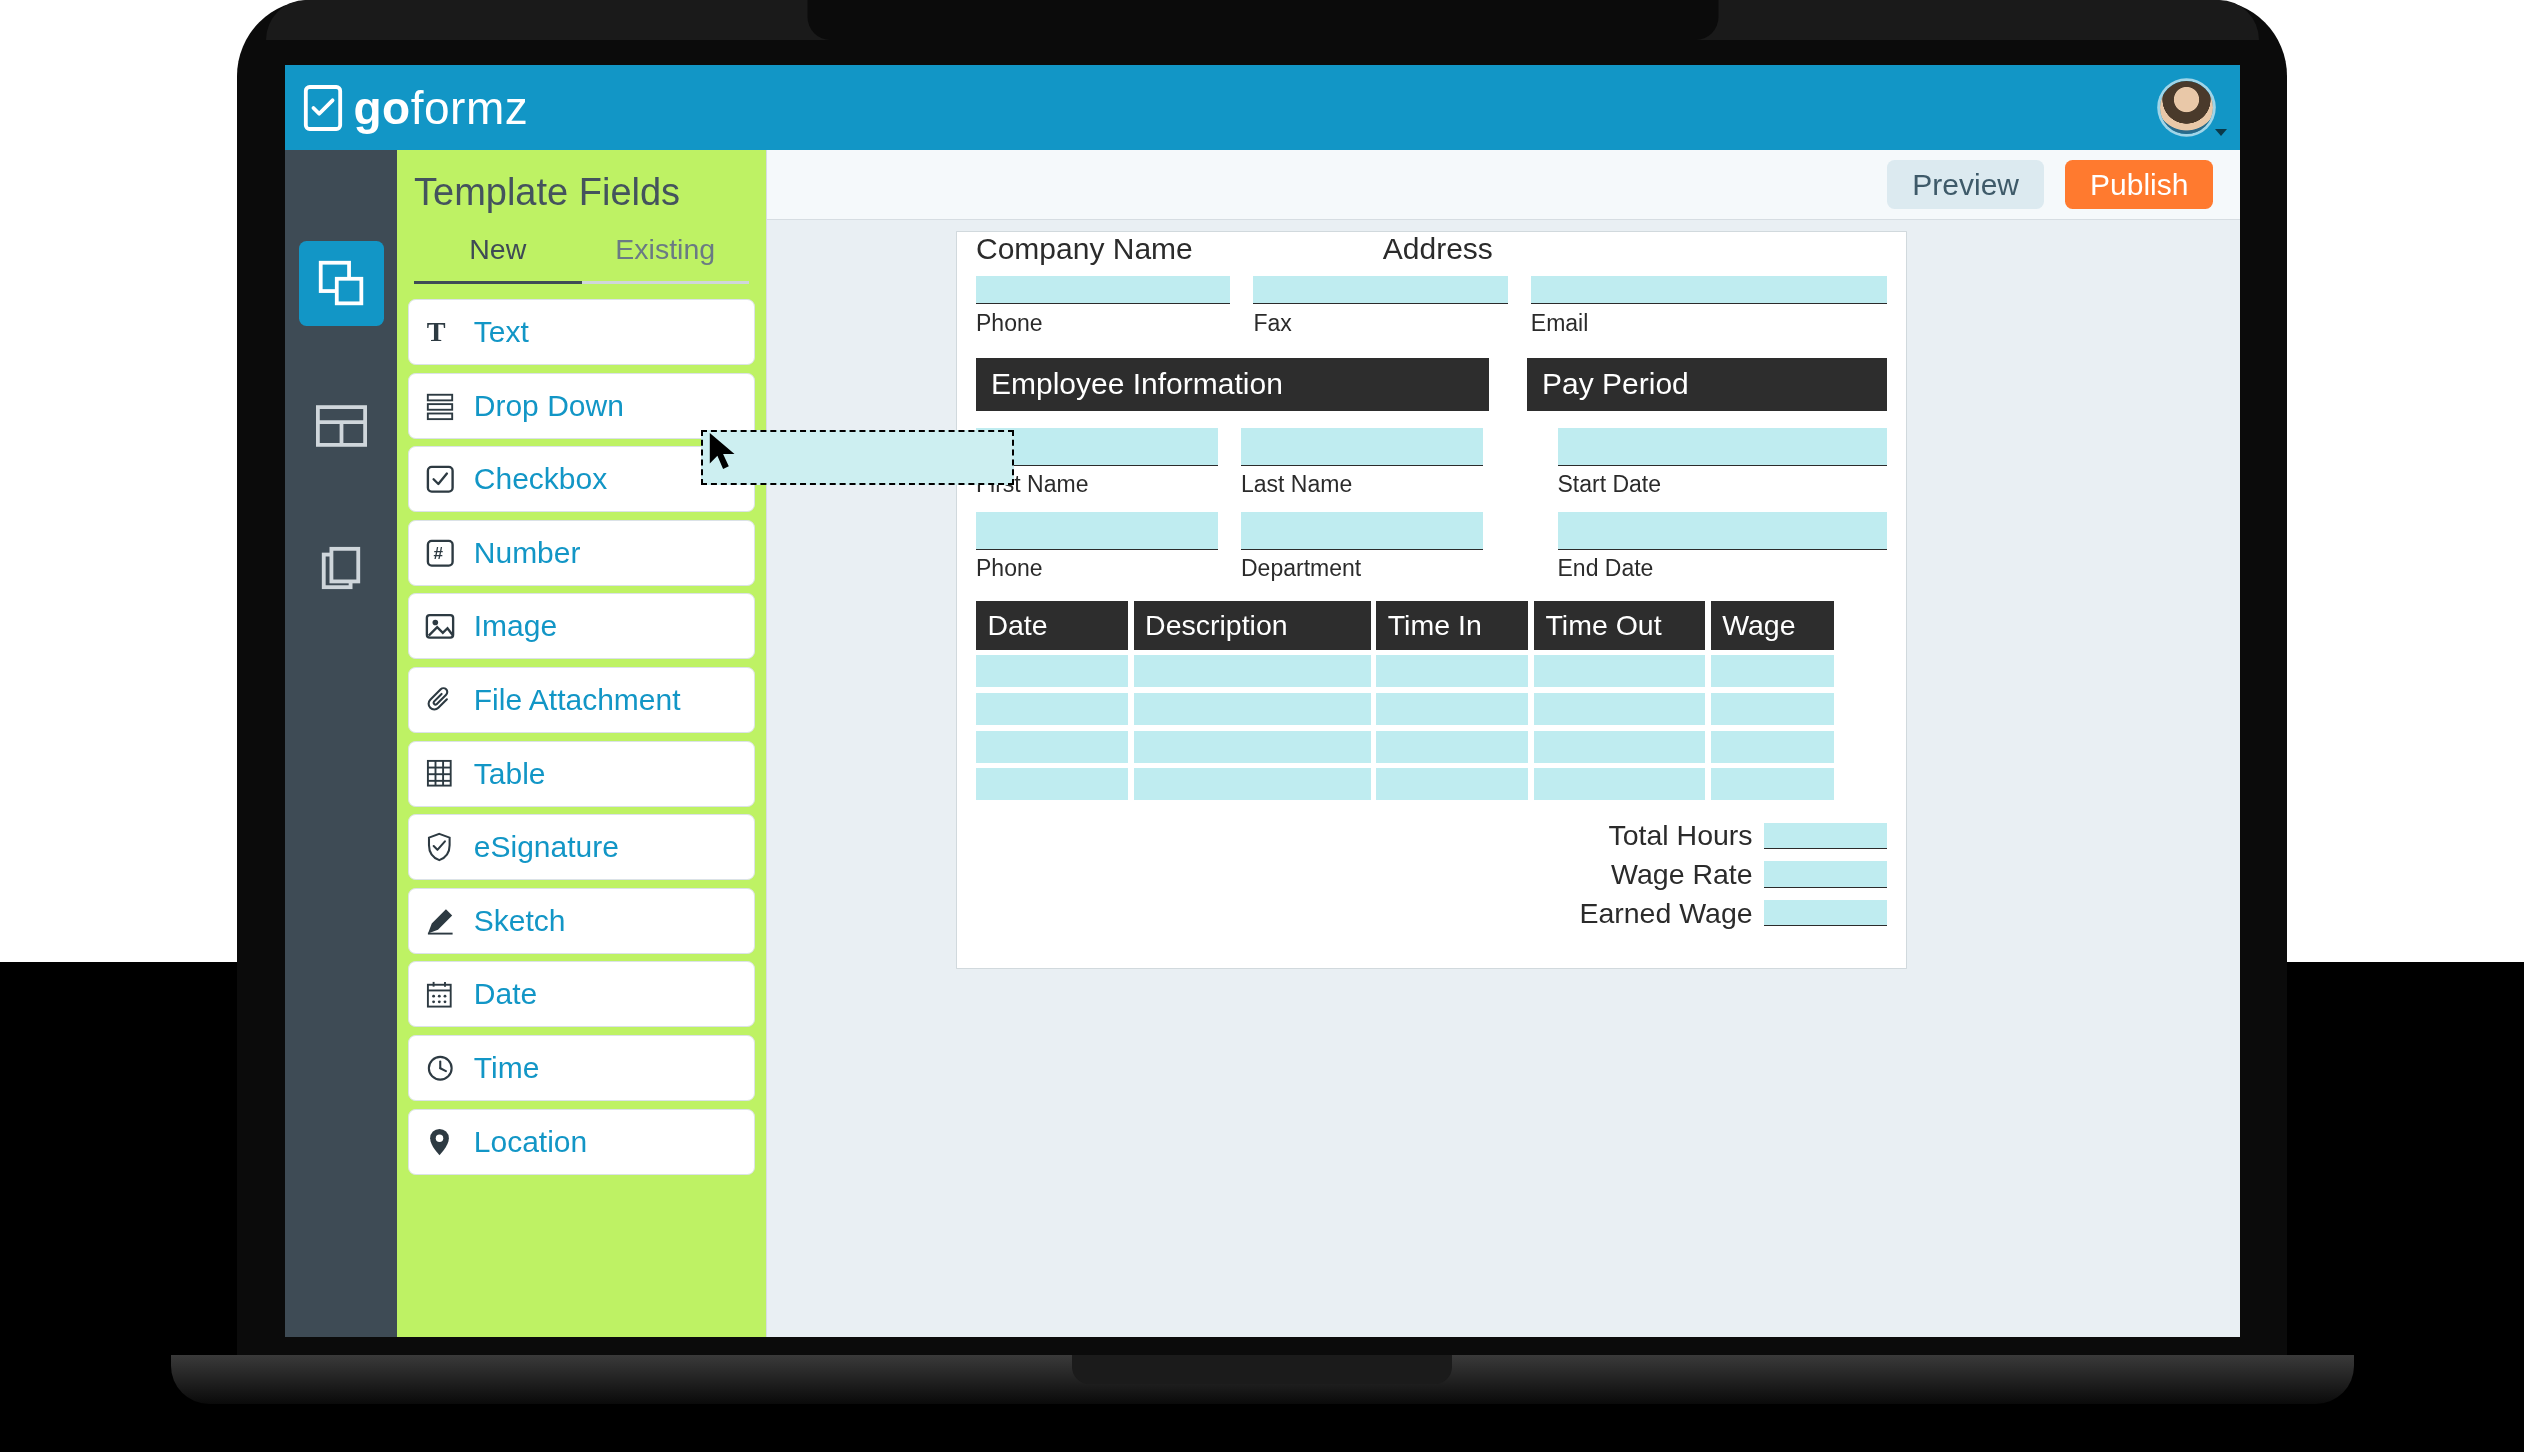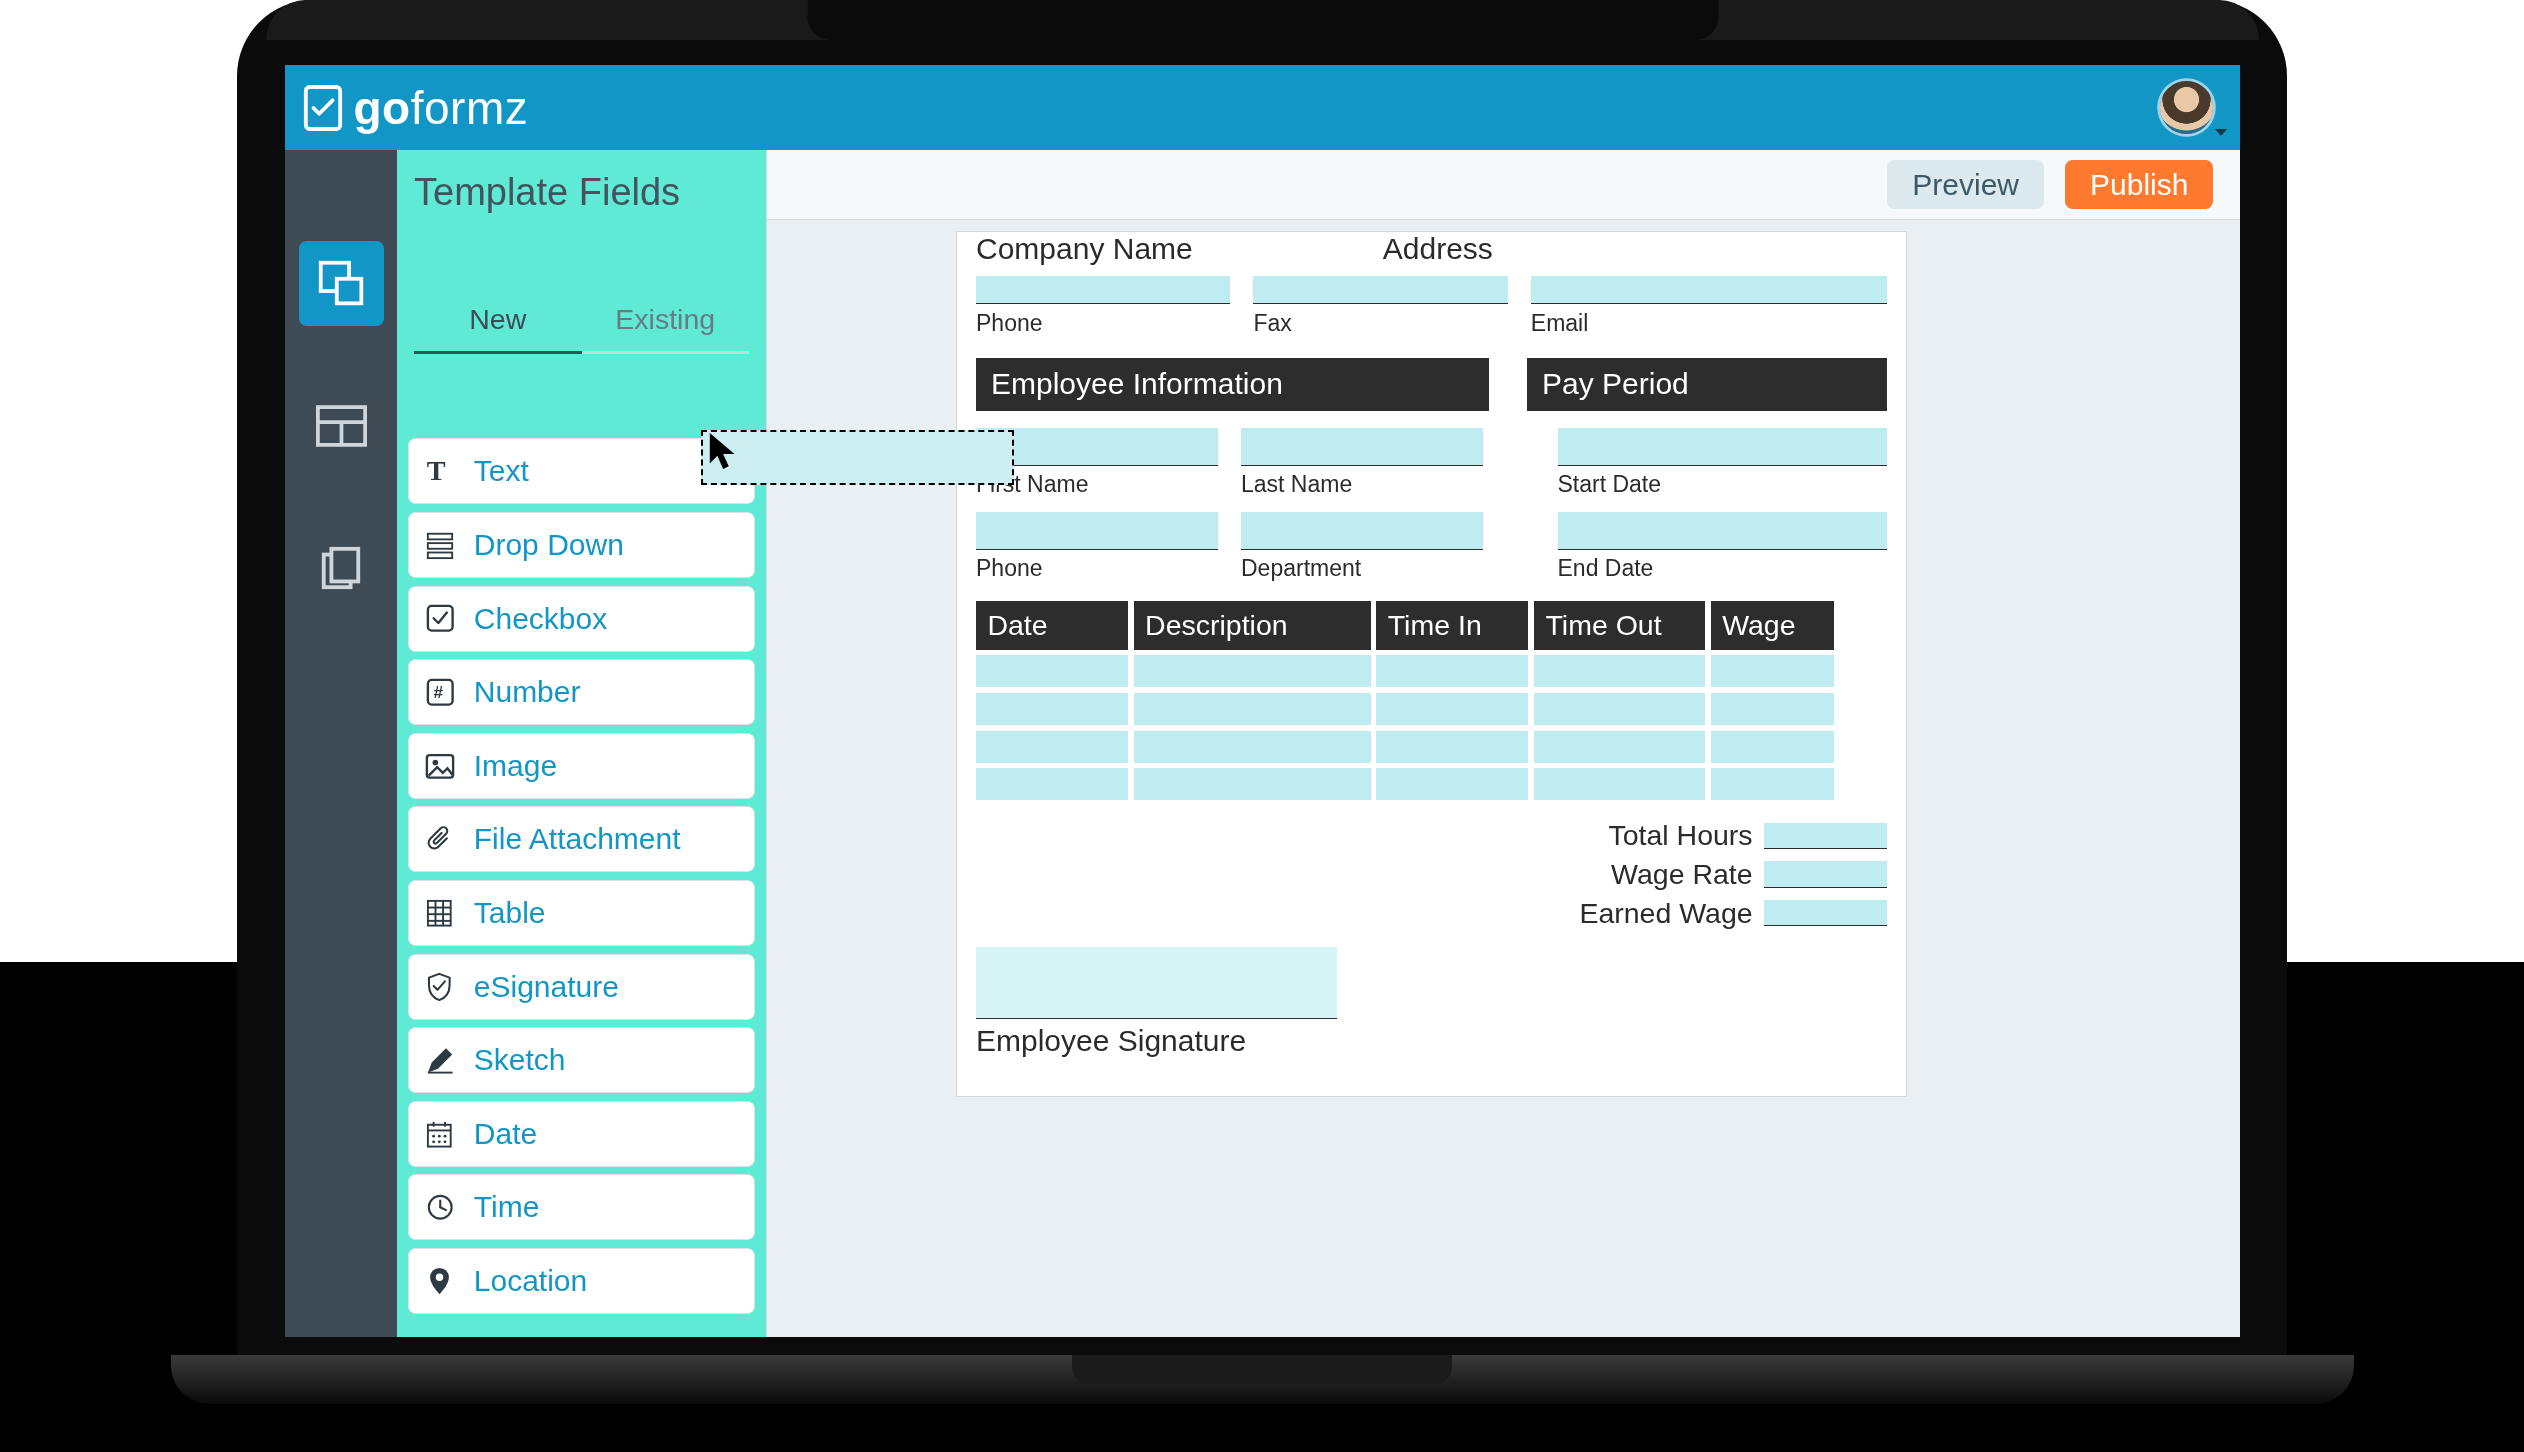--- a/index.html
+++ b/index.html
@@ -146,26 +146,25 @@
   }
   .rail-btn.active {
     background: #1296c6;
     color: #fff;
   }
   .rail-btn svg { display:block; }
 
   
   .panel {
     width: 370px;
-    background: #5eead4;
+    background: #bef264;
     border-right: 0.9px solid #d6dde2;
     display: flex;
     flex-direction: column;
     position: relative;
-    justify-content: space-between;
   }
   .panel-title {
     padding: 21px 17px 9.5px 17px;
     font-size: 38px;
     color: #44535d;
     font-weight: 400;
   }
   .tabs {
     display: flex;
     padding: 0 17px;
@@ -700,24 +699,20 @@
             <div class="trow">
               <div class="tl">Wage Rate</div>
               <div class="tv"></div>
             </div>
             <div class="trow">
               <div class="tl">Earned Wage</div>
               <div class="tv"></div>
             </div>
           </div>
 
-          <div class="sign-block">
-            <div class="sign-box"></div>
-            <div class="sec-label" style="margin-top:5.7px">Employee Signature</div>
-          </div>
 
         </div>
       </div>
     </div>
 
   </div>
 </div>
 
 
 </body></html>

